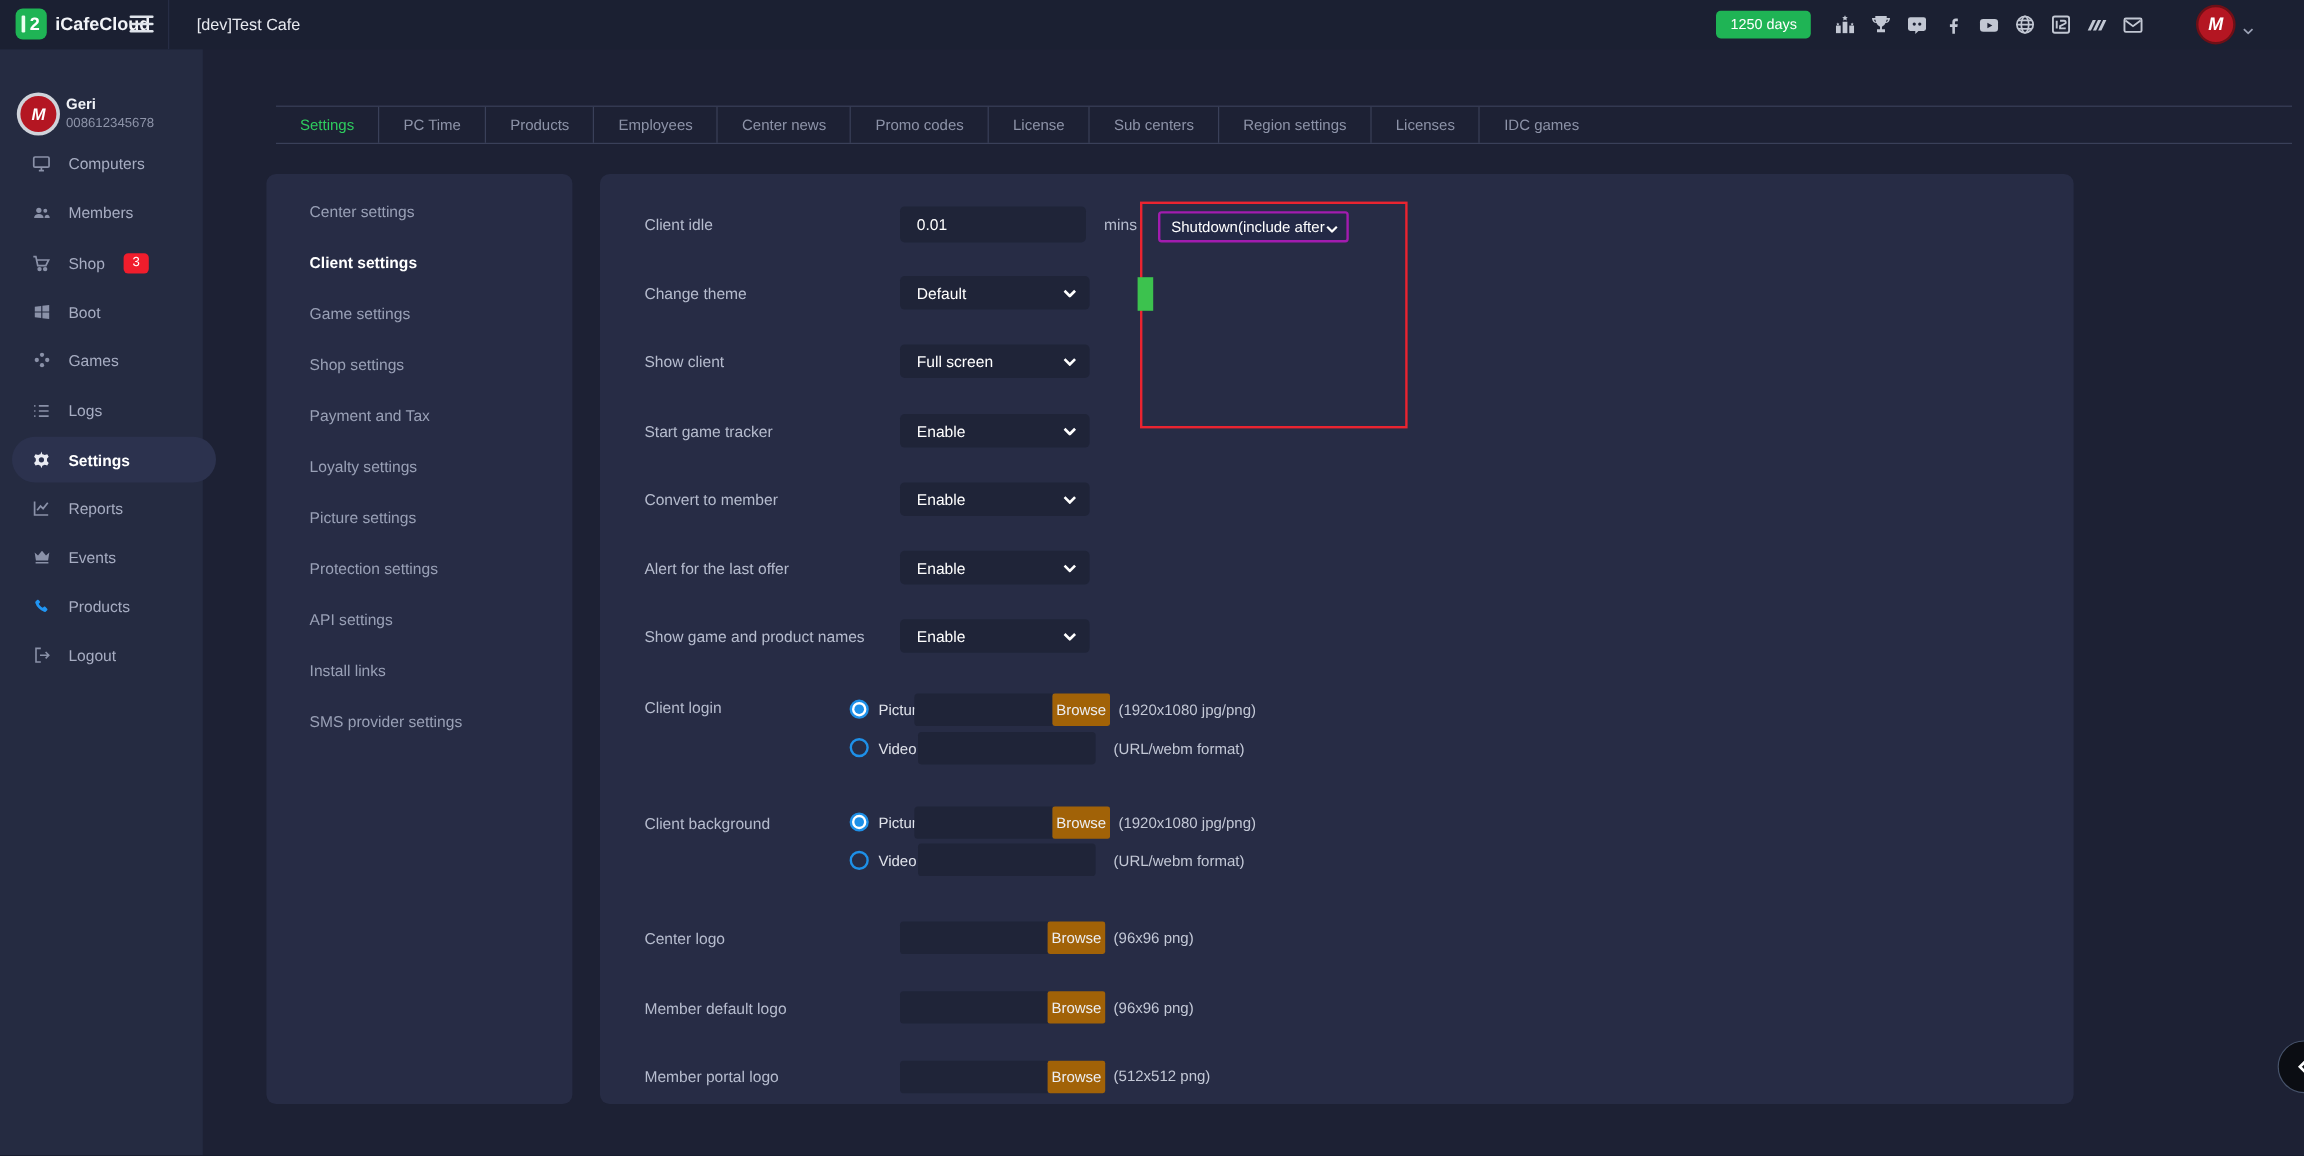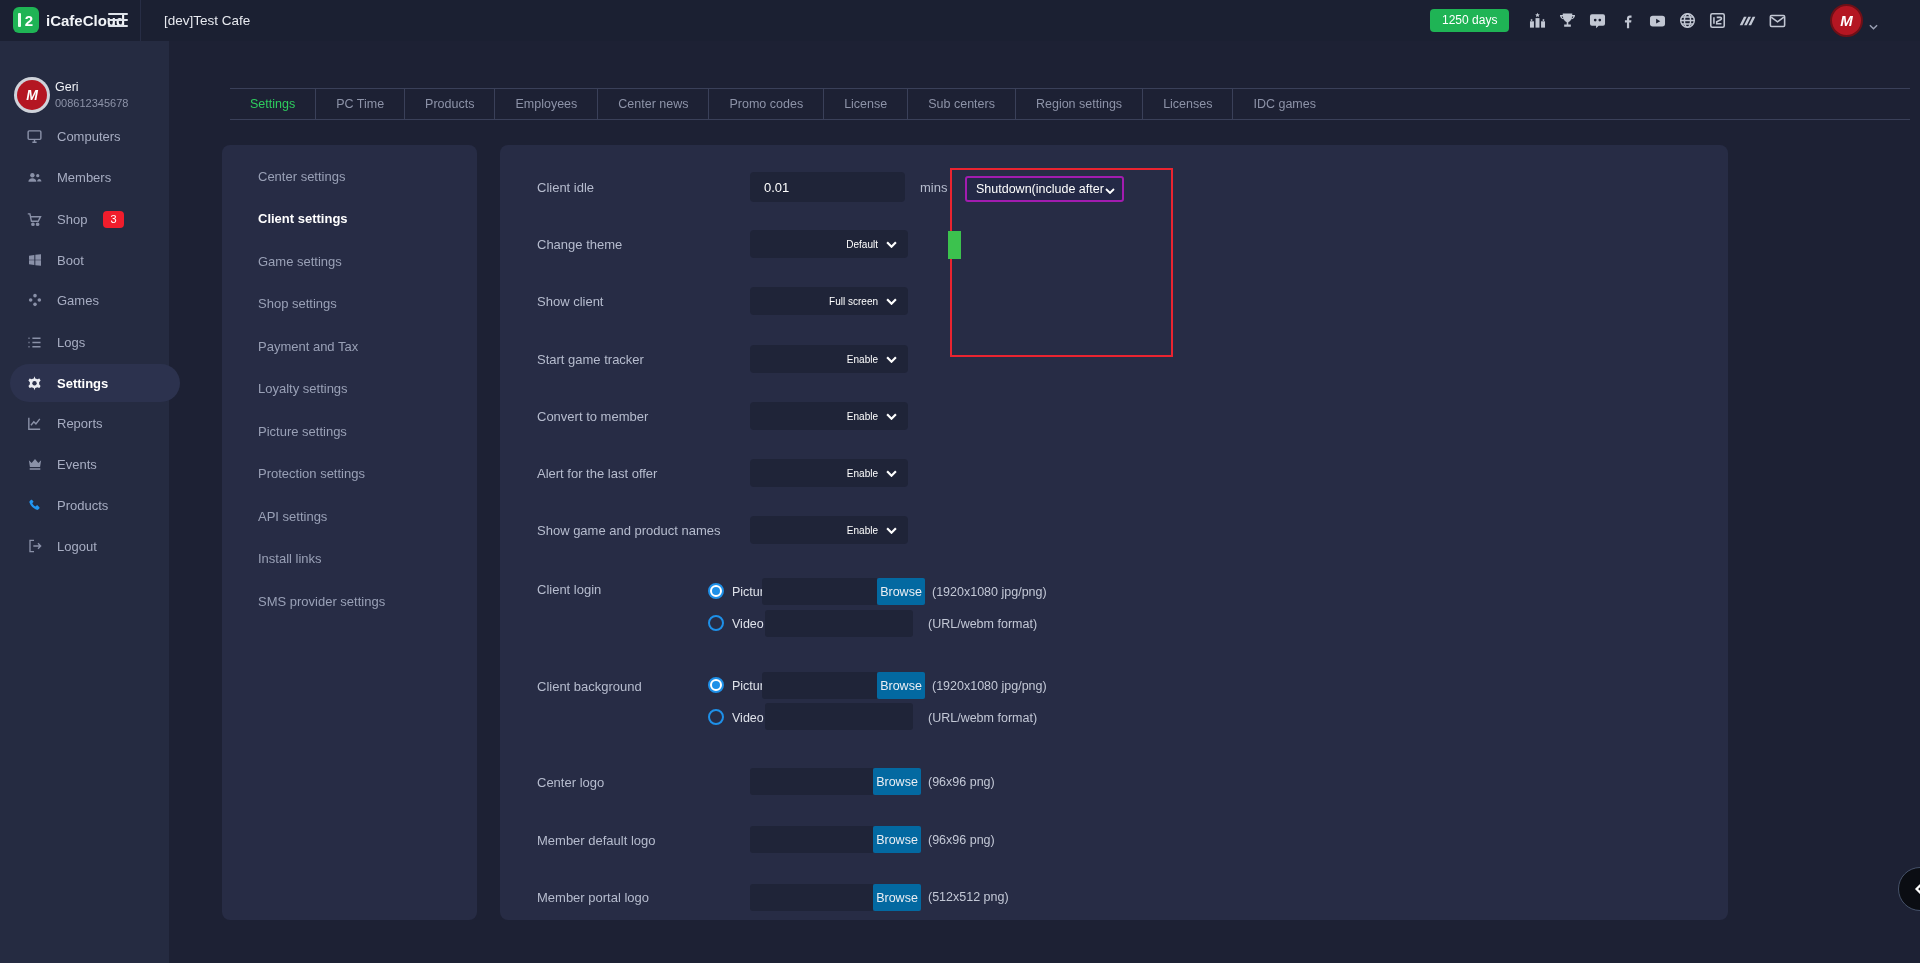--- a/index.html
+++ b/index.html
@@ -19,21 +19,21 @@
   .days-badge{position:absolute;left:1430px;top:9px;height:23px;padding:0 12px;background:#1fb455;border-radius:4px;color:#fff;font-size:12px;line-height:23px;}
   .hdr-icons{position:absolute;left:1528px;top:11px;display:flex;gap:11px;align-items:center;color:#c2c7d3;}
   .hdr-icons .hi{width:19px;height:19px;display:flex;align-items:center;justify-content:center;cursor:pointer;}
   .hdr-avatar{position:absolute;left:1830px;top:4px;width:33px;height:33px;border-radius:50%;background:#b41622;border:2px solid #6e1017;box-sizing:border-box;display:flex;align-items:center;justify-content:center;color:#fff;font-weight:bold;font-size:15px;font-style:italic;cursor:pointer;}
   .hdr-caret{position:absolute;left:1869px;top:16px;color:#9aa0b4;}
 
   
   .sidebar{position:absolute;left:0;top:41px;width:169px;height:922px;background:#252b41;z-index:10;}
   .user-avatar{position:absolute;left:14px;top:36px;width:36px;height:36px;border-radius:50%;background:#cfd3da;display:flex;align-items:center;justify-content:center;}
   .user-avatar .inner{width:30px;height:30px;border-radius:50%;background:#b41622;color:#fff;font-weight:bold;font-style:italic;font-size:14px;display:flex;align-items:center;justify-content:center;}
-  .user-name{position:absolute;left:55px;top:39px;color:#f0f2f7;font-size:12.5px;font-weight:normal;}
+  .user-name{position:absolute;left:55px;top:39px;color:#f0f2f7;font-size:12.5px;font-weight:bold;}
   .user-phone{position:absolute;left:55px;top:56px;color:#8d93a8;font-size:11px;}
   .nav{position:absolute;left:0;top:75px;width:169px;}
   .nav-item{position:absolute;left:0;width:169px;height:38px;display:flex;align-items:center;padding-left:26px;box-sizing:border-box;color:#a7adc2;font-size:13px;gap:14px;cursor:pointer;}
   .nav-item .ic{width:17px;height:17px;color:#8a91a8;flex:none;display:flex;align-items:center;justify-content:center;}
   .nav-item.active{left:10px;width:170px;background:#2c324e;border-radius:20px;padding-left:16px;color:#ffffff;font-weight:bold;z-index:11;}
   .nav-item.active .ic{color:#e9ebf2;}
   .shop-badge{background:#f01d2c;color:#fff;font-size:11px;line-height:11px;padding:3px 7px;border-radius:4px;margin-left:2px;}
 
   
   .tabs{position:absolute;left:230px;top:88px;right:10px;height:30px;border-top:1px solid #3a4059;border-bottom:1px solid #3a4059;display:flex;z-index:5;}
@@ -43,26 +43,26 @@
   
   .panel{position:absolute;top:145px;height:775px;background:#272c45;border-radius:8px;}
   .subnav{left:222px;width:255px;padding-top:10px;box-sizing:border-box;}
   .subnav-item{height:42.5px;display:flex;align-items:center;padding-left:36px;font-size:13px;color:#99a0b6;cursor:pointer;}
   .subnav-item.active{color:#ffffff;font-weight:bold;}
   .formpanel{left:500px;width:1228px;}
 
   
   .flabel{position:absolute;left:37px;color:#b6bcce;font-size:13px;white-space:nowrap;}
   .inp{position:absolute;height:30px;background:#1f2438;border-radius:4px;color:#fff;font-size:13px;display:flex;align-items:center;padding-left:14px;box-sizing:border-box;}
-  .sel{position:absolute;width:158px;height:28px;background:#1f2438;border-radius:4px;color:#fff;font-size:10px;display:flex;align-items:center;padding:0 30px 0 14px;box-sizing:border-box;cursor:pointer;justify-content:flex-end;}
+  .sel{position:absolute;width:158px;height:28px;background:#1f2438;border-radius:4px;color:#fff;font-size:13px;display:flex;align-items:center;padding:0 30px 0 14px;box-sizing:border-box;cursor:pointer;}
   .sel .chev{position:absolute;right:11px;top:11px;}
   .unit{position:absolute;color:#b6bcce;font-size:13px;}
   .caption{position:absolute;color:#c3c8d6;font-size:12.5px;white-space:nowrap;}
   .fileinp{position:absolute;height:27px;background:#1f2438;border-radius:3px 0 0 3px;}
-  .browse{position:absolute;width:48px;height:27px;background:#0369a1;color:#eceef3;font-size:12.5px;display:flex;align-items:center;justify-content:center;border-radius:2px;cursor:pointer;}
+  .browse{position:absolute;width:48px;height:27px;background:#a16207;color:#eceef3;font-size:12.5px;display:flex;align-items:center;justify-content:center;border-radius:2px;cursor:pointer;}
   .radio{position:absolute;width:16px;height:16px;border-radius:50%;border:2px solid #1e90e8;box-sizing:border-box;background:transparent;cursor:pointer;}
   .radio.checked{background:#fff;}
   .radio.checked::after{content:"";position:absolute;left:2px;top:2px;right:2px;bottom:2px;background:#1e90e8;border-radius:50%;}
   .rlabel{position:absolute;color:#dfe2ea;font-size:12.5px;}
 
   
   .anno{position:absolute;left:450px;top:23px;width:223px;height:189px;border:2px solid #ea2430;box-sizing:border-box;z-index:20;}
   .green-mark{position:absolute;left:-4px;top:61px;width:13px;height:28px;background:#3cc24e;z-index:1;}
   .native-select{position:absolute;left:13px;top:6px;width:159px;height:26px;background:#232946;border:2px solid #a21caf;border-radius:3px;box-sizing:border-box;color:#fff;font-size:12.5px;display:flex;align-items:center;padding:0 24px 0 9px;white-space:nowrap;overflow:hidden;cursor:pointer;z-index:3;}
   .native-select .chev{position:absolute;right:7px;top:10px;}

